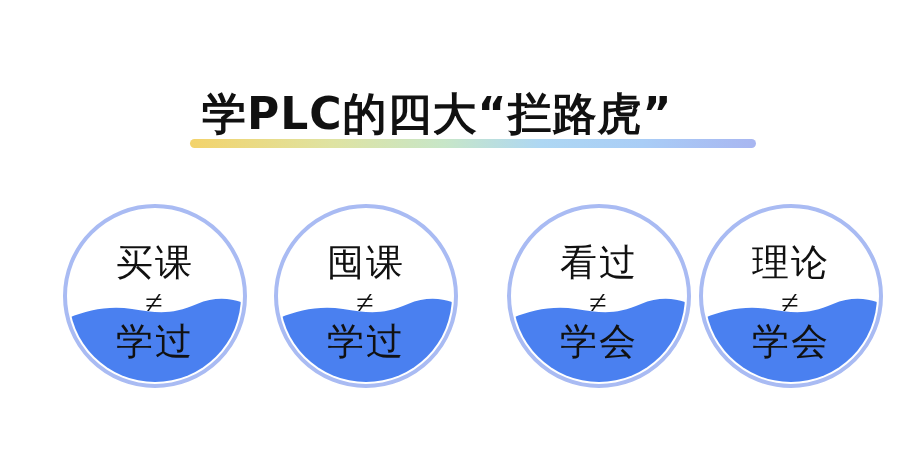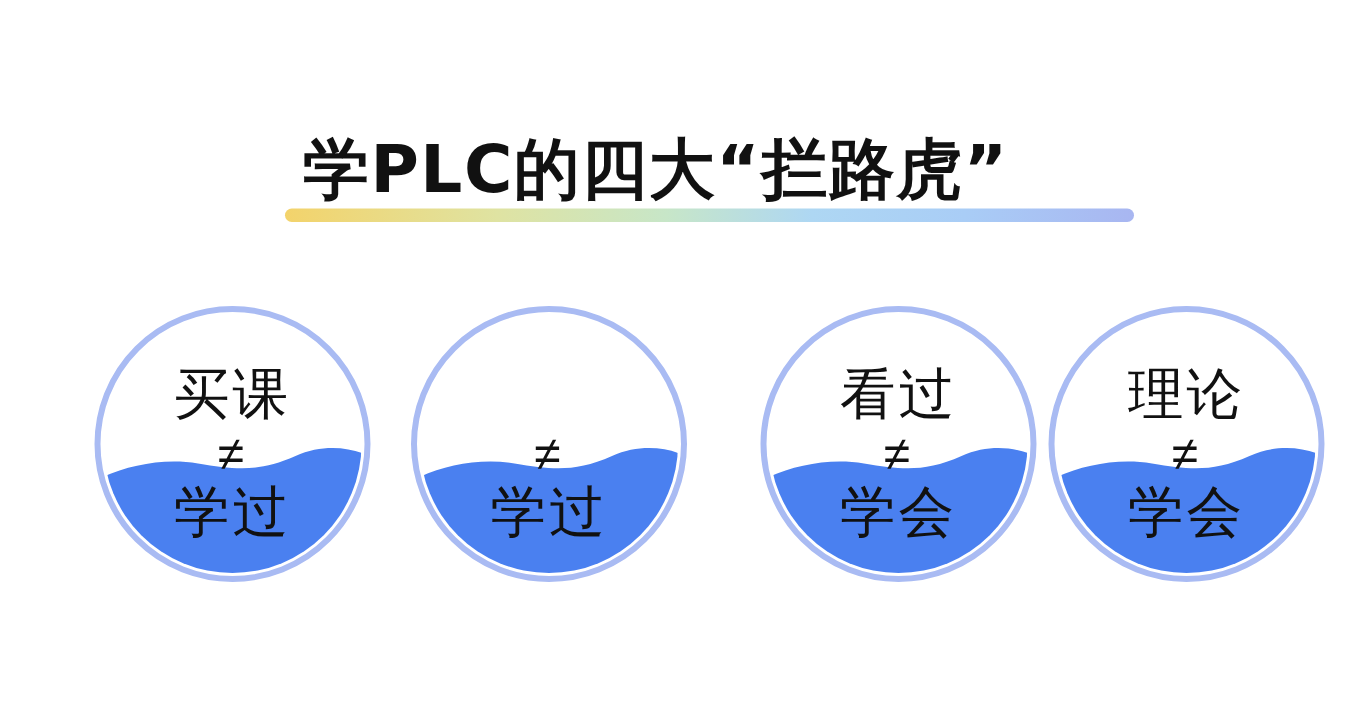--- a/index.html
+++ b/index.html
@@ -56,21 +56,21 @@
     }
     .badge .line {
       position: absolute;
       left: 0;
       width: 186px;
       text-align: center;
       color: #111111;
       font-size: 37px;
       line-height: 40px;
       letter-spacing: 2px;
-      font-family: Liberation Sans, sans-serif;
+      font-family: Liberation Serif, serif;
     }
     .badge .top-line { top: 40px; }
     .badge .neq-line { top: 84px; font-size: 32px; line-height: 30px; }
     .badge .bottom-line { top: 119px; }
   </style>
 </head>
 <body>
 
 <div class="title-wrap">
   <div class="title-underline"></div>
@@ -95,20 +95,21 @@
 <div class="badge" style="left:273px;">
   <svg width="186" height="186" viewBox="0 0 186 186">
     <defs>
       <clipPath id="clip2">
           <circle cx="93" cy="93" r="86"></circle>
         </clipPath>
     </defs>
     <path clip-path="url(#clip2)" fill="#4a80f0" d="M0,118 C20,108 45,102 70,106 C95,110 110,112 135,101 C155,92 175,96 186,102 L186,186 L0,186 Z"></path>
     <circle cx="93" cy="93" r="90" fill="none" stroke="#a9bbf3" stroke-width="4"></circle>
   </svg>
+  <div class="line top-line">囤课</div>
   <div class="line neq-line">≠</div>
   <div class="line bottom-line">学过</div>
 </div>
 
 <div class="badge" style="left:506px;">
   <svg width="186" height="186" viewBox="0 0 186 186">
     <defs>
       <clipPath id="clip3">
           <circle cx="93" cy="93" r="86"></circle>
         </clipPath>

